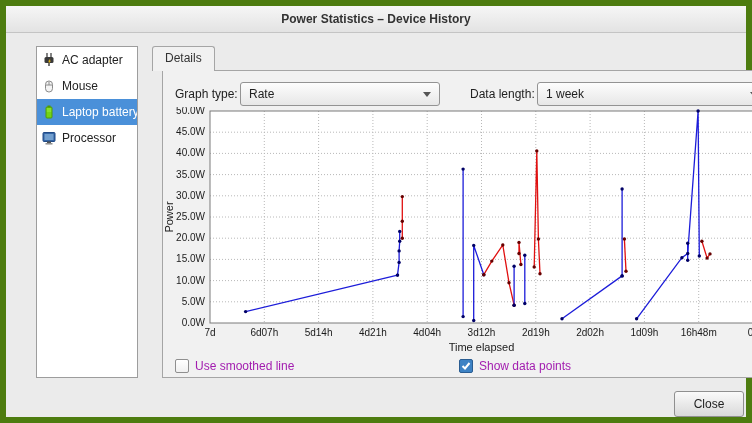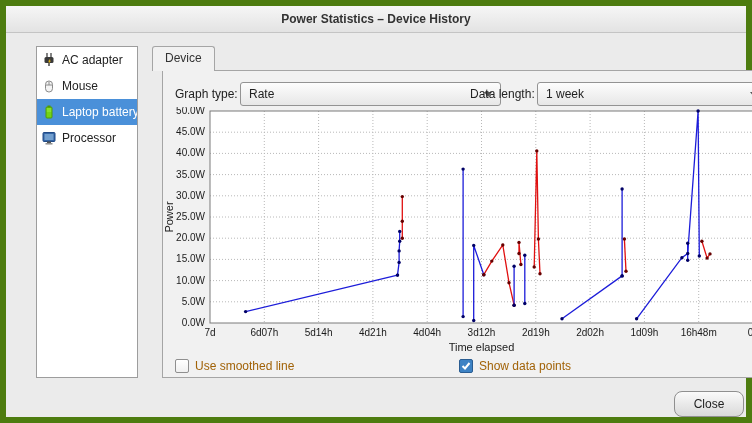--- a/index.html
+++ b/index.html
@@ -51,31 +51,31 @@
     display:flex;align-items:center;justify-content:space-between;
     padding:0 8px;font-size:12px;color:#222;cursor:default;
   }
   .chevron{
     width:0;height:0;border-left:4px solid transparent;border-right:4px solid transparent;
     border-top:5px solid #555;margin-left:8px;
   }
   
   .chart-wrap{position:absolute;left:0;top:36px;width:596px;height:248px;}
   
-  .checkrow-item{position:absolute;top:288px;display:flex;align-items:center;gap:6px;font-size:12px;color:#a16207;}
+  .checkrow-item{position:absolute;top:288px;display:flex;align-items:center;gap:6px;font-size:12px;color:#a21caf;}
   .checkbox{
     width:14px;height:14px;border:1px solid #8f8f8f;border-radius:2px;
     background:linear-gradient(#ffffff,#f0f0f0);display:flex;align-items:center;justify-content:center;
   }
   .checkbox.checked{background:#3d82c4;border-color:#2a5d92;}
   
   .close-btn{
     position:absolute;left:668px;top:385px;width:70px;height:26px;
     background:linear-gradient(#fafafa,#d9d9d9);
-    border:1px solid #8f8f8f;border-radius:8px;
+    border:1px solid #8f8f8f;border-radius:3px;
     font-size:12px;color:#222;display:flex;align-items:center;justify-content:center;
     cursor:default;
   }
 </style>
 </head>
 <body>
 
 <div class="window">
 
   <div class="titlebar">
@@ -116,28 +116,28 @@
         <rect x="6" y="11.5" width="4" height="1.6" fill="#555"></rect>
         <rect x="4.5" y="13.1" width="7" height="1.4" fill="#888"></rect>
       </svg>
       <span>Processor</span>
     </div>
   </div>
 
   <div class="notebook">
     <div class="tabbar">
       <div class="tab active">
-        <span>Device</span>
+        <span>Details</span>
       </div>
     </div>
 
     <div class="notebook-body">
 
       <span class="ctl-label" style="left:12px;">Graph type:</span>
-      <div class="combo" style="left:77px;width:261px;gap:24px;">
+      <div class="combo" style="left:77px;width:200px;gap:24px;">
         <span>Rate</span>
         <span class="chevron"></span>
       </div>
 
       <span class="ctl-label" style="left:307px;">Data length:</span>
       <div class="combo" style="left:374px;width:230px;text-align:center;">
         <span>1 week</span>
         <span class="chevron"></span>
       </div>
 

